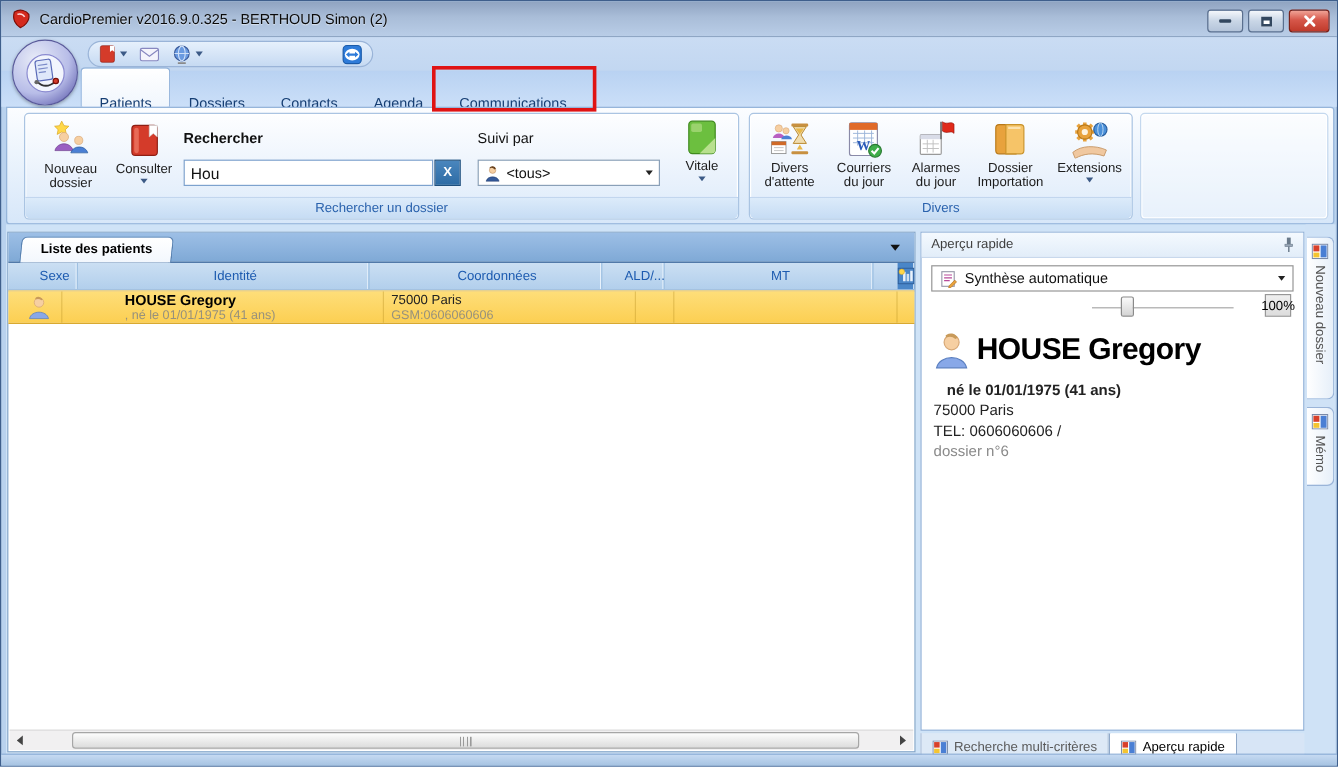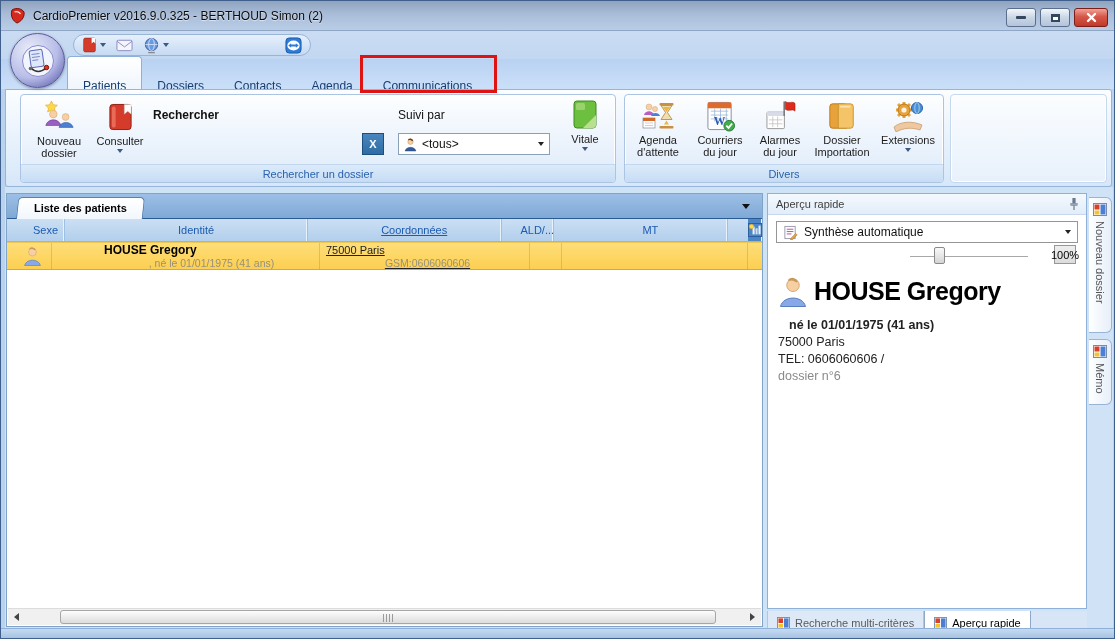--- a/index.html
+++ b/index.html
@@ -75,30 +75,30 @@
     background:linear-gradient(#ffffff,#f2f7fd); border:1px solid #5a82b0; border-bottom:none;
     border-radius:5px 5px 0 0; font-weight:bold; font-size:11px; color:#000; transform:skewX(-6deg); }
   .list-tab > span { display:inline-block; transform:skewX(6deg); }
   .strip-caret { position:absolute; right:12px; top:10px; width:0; height:0;
     border-left:4px solid transparent; border-right:4px solid transparent; border-top:5px solid #111; }
   .list-header { display:flex; height:23px; background:linear-gradient(#cbdff3,#b2cfec);
     border-bottom:1px solid #93b6d9; color:#1d5bb0; font-size:11px; align-items:center; }
   .hcell { height:100%; display:flex; align-items:center; justify-content:center;
     border-right:1px solid #9ec0e2; box-shadow:inset -1px 0 0 #e8f2fc;margin-left:20px; }
   .c-sexe{width:45px; justify-content:flex-start; padding-left:6px;}
-  .c-ident{width:268px;} .c-coord{width:210px;text-decoration:underline;} .c-ald{width:32px;} .c-mt{width:186px;}
+  .c-ident{width:268px;} .c-coord{width:210px;} .c-ald{width:32px;} .c-mt{width:186px;}
   .c-icon{width:14px; flex:1; border-right:none; background:#4a86c8; justify-content:center;}
   .list-row { display:flex; height:28px; background:linear-gradient(#fede79,#fccf52);
     border-top:1px solid #eec654; border-bottom:1px solid #d9a92f; }
   .rcell { height:100%; border-right:1px solid rgba(180,140,30,.35); display:flex; flex-direction:column; justify-content:center; }
   .rcell.sexe { align-items:center; }
   .rcell.ident { padding-left:52px; }
   .rcell.coord { padding-left:6px; }
   .row-name { font-size:12px; font-weight:bold; color:#000; line-height:13px; }
-  .row-sub { font-size:10.5px; color:#97917c; line-height:12px;text-align:center; }
+  .row-sub { font-size:10.5px; color:#97917c; line-height:12px; }
   .row-main { font-size:11px; color:#222; line-height:13px; }
 
   .hscroll { position:absolute; left:1px; right:1px; bottom:1px; height:17px; background:#f1f0f1; border-top:1px solid #dcdcdc; }
   .sbtn { position:absolute; top:0; width:17px; height:16px; display:flex; align-items:center; justify-content:center; }
   .arr-l { width:0;height:0;border-top:4px solid transparent;border-bottom:4px solid transparent;border-right:5px solid #444; }
   .arr-r { width:0;height:0;border-top:4px solid transparent;border-bottom:4px solid transparent;border-left:5px solid #444; }
   .sthumb { position:absolute; left:52px; top:1px; width:656px; height:14px; border:1px solid #a6a6a6; border-radius:3px;
     background:linear-gradient(#fdfdfd,#dcdcdc); }
   .sthumb::after { content:""; position:absolute; left:50%; top:3px; width:10px; height:8px; transform:translateX(-50%);
     background:repeating-linear-gradient(90deg,#9a9a9a 0 1px,transparent 1px 3px); }
@@ -241,20 +241,23 @@
           <svg width="27" height="30" viewBox="0 0 28 30">
               <rect x="3" y="2" width="22" height="26" rx="3" fill="#d43b2a" stroke="#8e1f14"></rect>
               <rect x="5" y="4" width="4" height="22" rx="2" fill="#e86a57"></rect>
               <path d="M18 2 h7 v10 l-3.5 -3 -3.5 3 z" fill="#fff" stroke="#c8c8c8" stroke-width=".5"></path>
             </svg>
         </span>
         <span>Consulter</span>
         <span class="caret-down"></span>
       </div>
       <div class="abs form-label bold" style="left:132px; top:13px;">Rechercher</div>
+      <div class="abs" style="left:132px; top:38px; width:208px;">
+        <input class="search-input" value="Hou" style="">
+      </div>
       <div class="abs xbtn" style="left:341px; top:38px;">X</div>
       <div class="abs form-label" style="left:377px; top:13px;">Suivi par</div>
       <div class="abs combo" style="left:377px; top:38px; width:152px;">
         <svg width="13" height="15" viewBox="0 0 24 26">
             <circle cx="12" cy="8" r="5" fill="#f6cfa2" stroke="#b8885a" stroke-width=".8"></circle>
             <path d="M7 4.5 a5.5 5.5 0 0 1 10 1.5 l-2 1 a6 6 0 0 0 -7 -2 z" fill="#6a4420"></path>
             <path d="M2 25 C4 16 20 16 22 25 Z" fill="#355a9a" stroke="#1f3a6a" stroke-width=".8"></path>
           </svg>
         <span class="ctext">&lt;tous&gt;</span>
         <span class="caret-down dark"></span>
@@ -285,21 +288,21 @@
                 <rect x="2" y="19" width="12" height="10" fill="#fff" stroke="#8a8a8a" stroke-width=".7"></rect>
                 <rect x="2" y="19" width="12" height="3" fill="#d06a28"></rect>
                 <path d="M4 24 h8 M4 26.5 h8" stroke="#bbb" stroke-width=".7"></path>
                 <rect x="18.5" y="4" width="14" height="2.5" rx="1" fill="#c89040"></rect>
                 <rect x="18.5" y="27" width="14" height="2.5" rx="1" fill="#c89040"></rect>
                 <path d="M20 6.5 h11 l-4.5 7 4.5 7 h-11 l4.5 -7 z" fill="#f0ddb0" stroke="#b8862a" stroke-width=".8"></path>
                 <path d="M22 8 h7 l-3.5 5 z" fill="#e8b84a"></path>
                 <path d="M23 25.5 h5 l-2.5 -4 z" fill="#e8b84a"></path>
               </svg>
           </span>
-          <span>Agenda d'attente</span>
+          <span>Divers d'attente</span>
         </div>
         <div class="rbtn" style="width:58px;">
           <span class="ric">
             <svg width="31" height="34" viewBox="0 0 32 34">
                 <rect x="3" y="3" width="24" height="28" rx="2" fill="#fff" stroke="#8a8aa8"></rect>
                 <rect x="3" y="3" width="24" height="6" fill="#e06a28"></rect>
                 <path d="M6 12 h18 M6 16 h18 M6 20 h18 M10 9.5 v13 M16 9.5 v13 M22 9.5 v13" stroke="#9ab4d8" stroke-width=".8"></path>
                 <text x="15" y="26" font-size="12" font-weight="bold" fill="#2b5bb8" text-anchor="middle" font-family="Liberation Serif, serif">W</text>
                 <circle cx="25" cy="27" r="5.5" fill="#3fae4a" stroke="#2a7a33"></circle>
                 <path d="M22 27 l2.3 2.3 3.7 -4.6" stroke="#fff" stroke-width="1.8" fill="none"></path>

